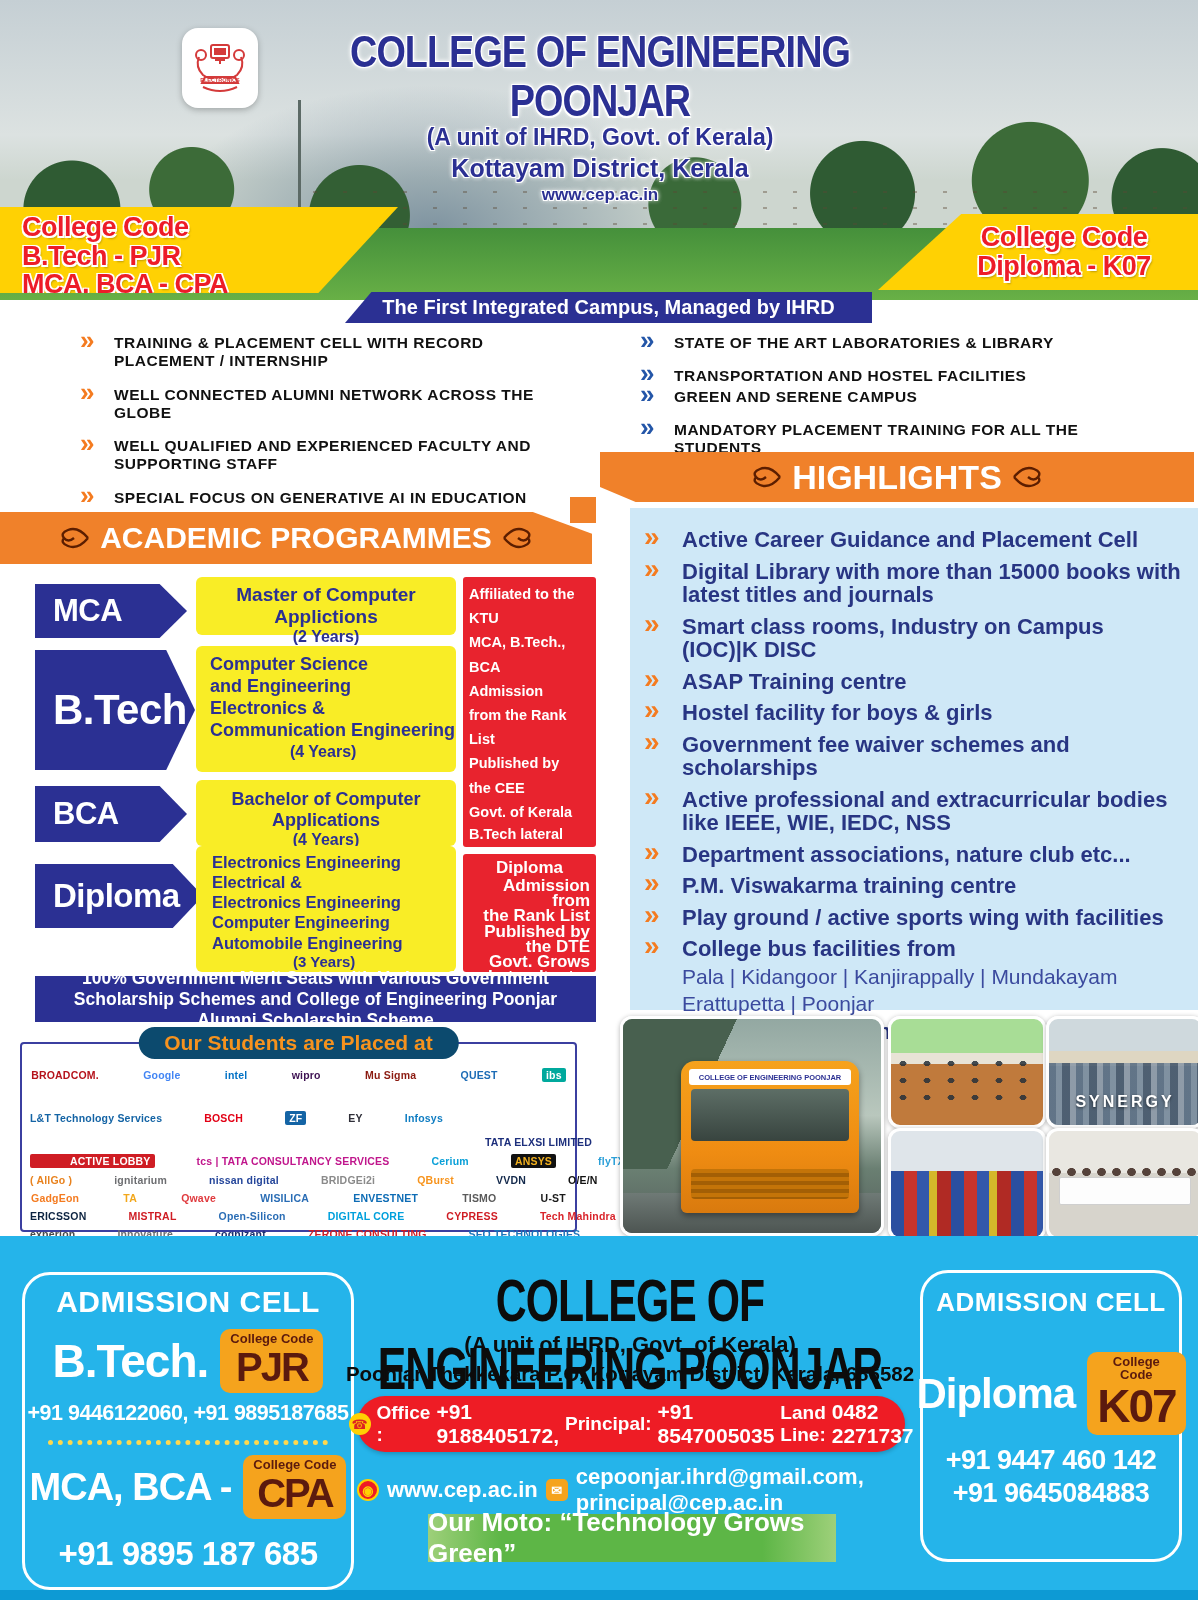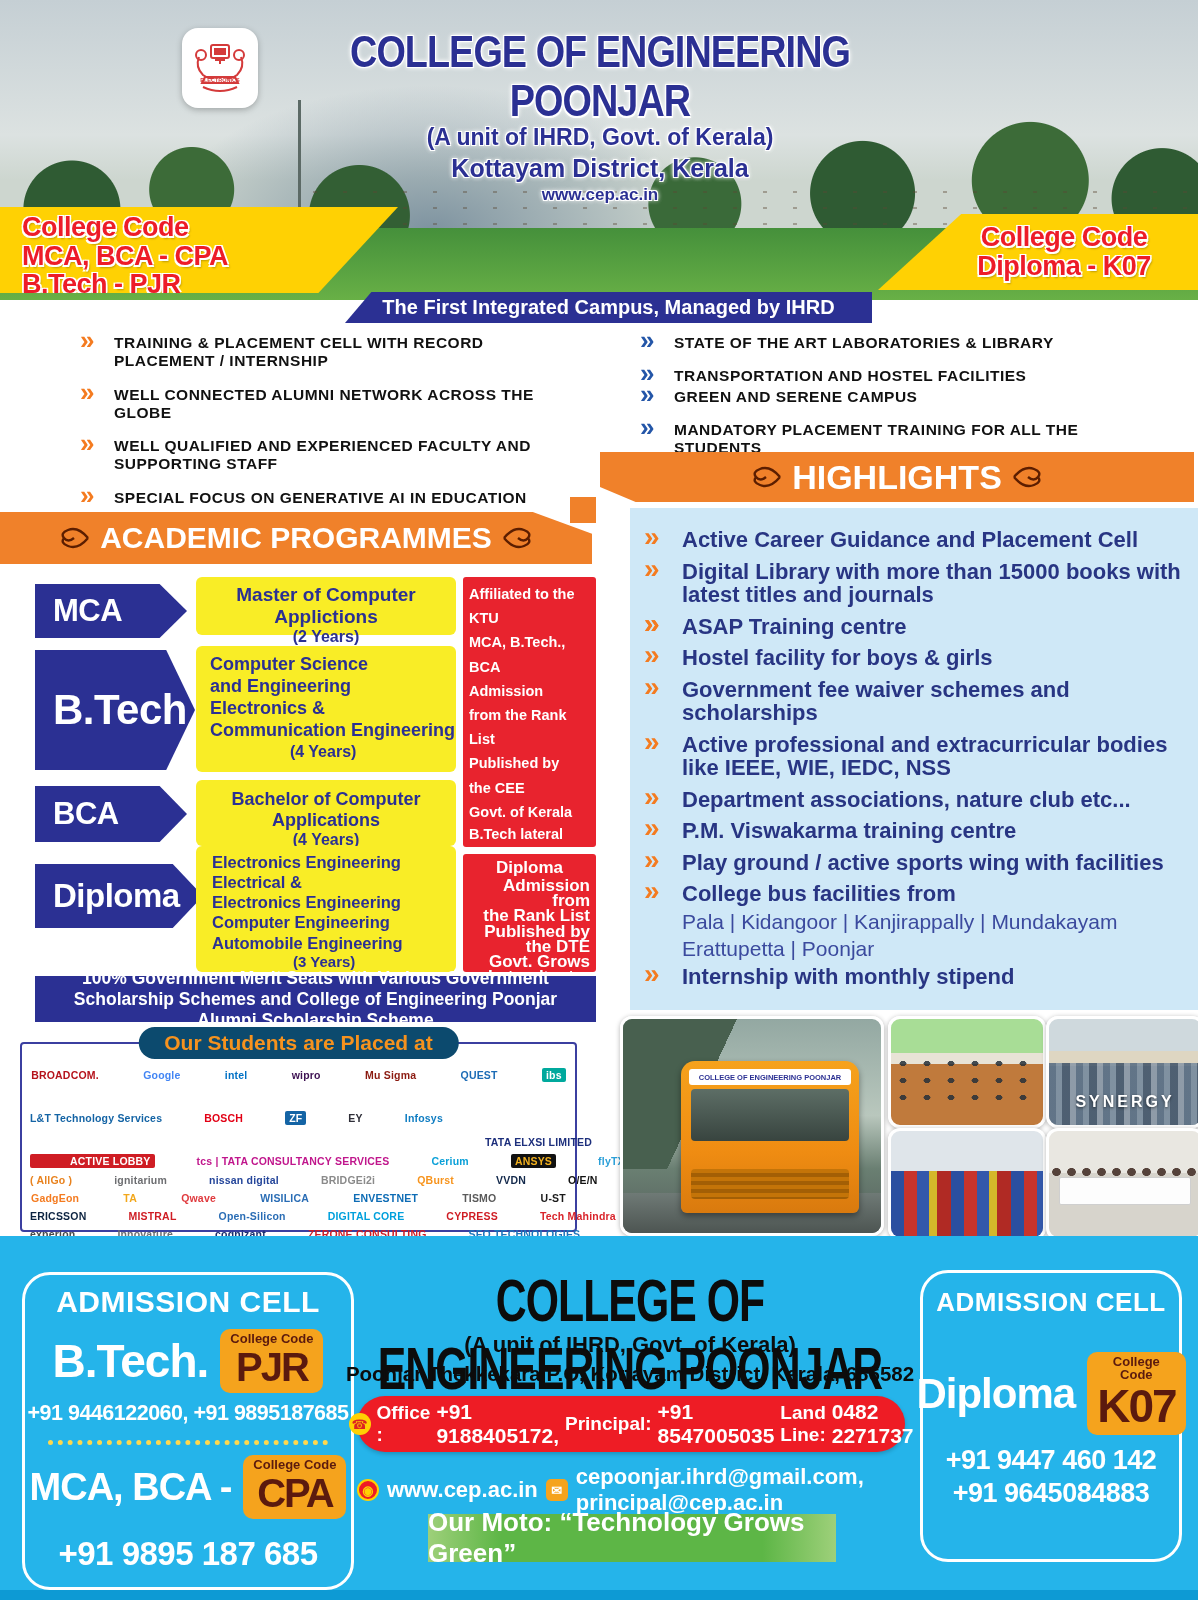--- a/index.html
+++ b/index.html
@@ -205,22 +205,22 @@
   </div>
   <div class="abs head-wrap">
     <div class="h-title glow">COLLEGE OF ENGINEERING POONJAR</div>
     <div class="h-sub glow">(A unit of IHRD, Govt. of Kerala)</div>
     <div class="h-loc glow">Kottayam District, Kerala</div>
     <div class="h-web glow">www.cep.ac.in</div>
   </div>
 
   <div class="abs ccl">
     <div class="cc-line">College Code</div>
+    <div class="cc-line">B.Tech - PJR</div>
     <div class="cc-line">MCA, BCA - CPA</div>
-    <div class="cc-line">B.Tech - PJR</div>
   </div>
   <div class="abs ccr">
     <div class="cc-line">College Code</div>
     <div class="cc-line">Diploma - K07</div>
   </div>
 
   <div class="abs ribbon">The First Integrated Campus, Managed by IHRD</div>
 
   <ul class="abs feats" style="left:80px;top:334px;width:490px;list-style:none;margin:0;padding:0;">
     <li class="feat"><span class="chev or">»</span><span>TRAINING &amp; PLACEMENT CELL WITH RECORD PLACEMENT / INTERNSHIP</span></li>
@@ -241,21 +241,21 @@
       </svg>
     <span>HIGHLIGHTS</span>
     <svg class="flour mir" viewBox="0 0 34 26">
         <path d="M32 13 q-10 -12 -20 -8 q-8 3 -4 8 q4 5 10 0 M32 13 q-10 12 -20 8 q-8 -3 -4 -8" fill="none" stroke="#5c1e00" stroke-width="2.4"></path>
       </svg>
   </div>
 
   <div class="abs hl-box">
     <div class="hl-item"><span class="chev or">»</span><span>Active Career Guidance and Placement Cell</span></div>
     <div class="hl-item"><span class="chev or">»</span><span>Digital Library with more than 15000 books with latest titles and journals</span></div>
-    <div class="hl-item"><span class="chev or">»</span></div>
+    <div class="hl-item"><span class="chev or">»</span><span>Smart class rooms, Industry on Campus (IOC)|K DISC</span></div>
     <div class="hl-item"><span class="chev or">»</span><span>ASAP Training centre</span></div>
     <div class="hl-item"><span class="chev or">»</span><span>Hostel facility for boys &amp; girls</span></div>
     <div class="hl-item"><span class="chev or">»</span><span>Government fee waiver schemes and scholarships</span></div>
     <div class="hl-item"><span class="chev or">»</span><span>Active professional and extracurricular bodies like IEEE, WIE, IEDC, NSS</span></div>
     <div class="hl-item"><span class="chev or">»</span><span>Department associations, nature club etc...</span></div>
     <div class="hl-item"><span class="chev or">»</span><span>P.M. Viswakarma training centre</span></div>
     <div class="hl-item"><span class="chev or">»</span><span>Play ground / active sports wing with facilities</span></div>
     <div class="hl-item" style="margin-bottom:0"><span class="chev or">»</span><span>College bus facilities from</span></div>
     <div class="routes">
       <div>Pala  |  Kidangoor   |   Kanjirappally   |   Mundakayam</div>

